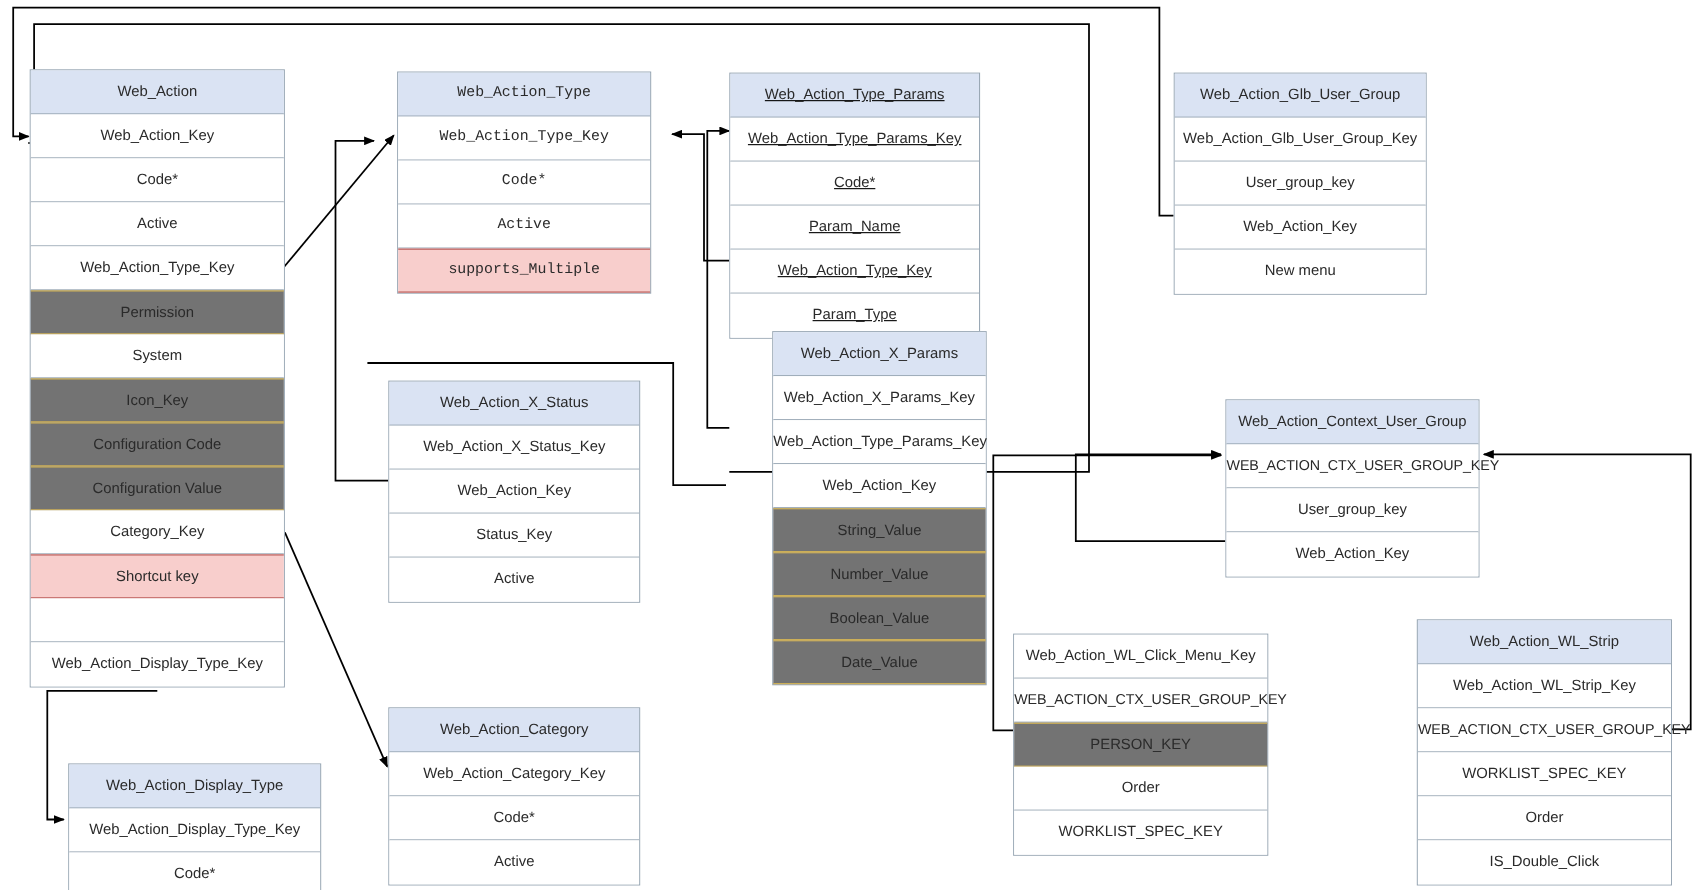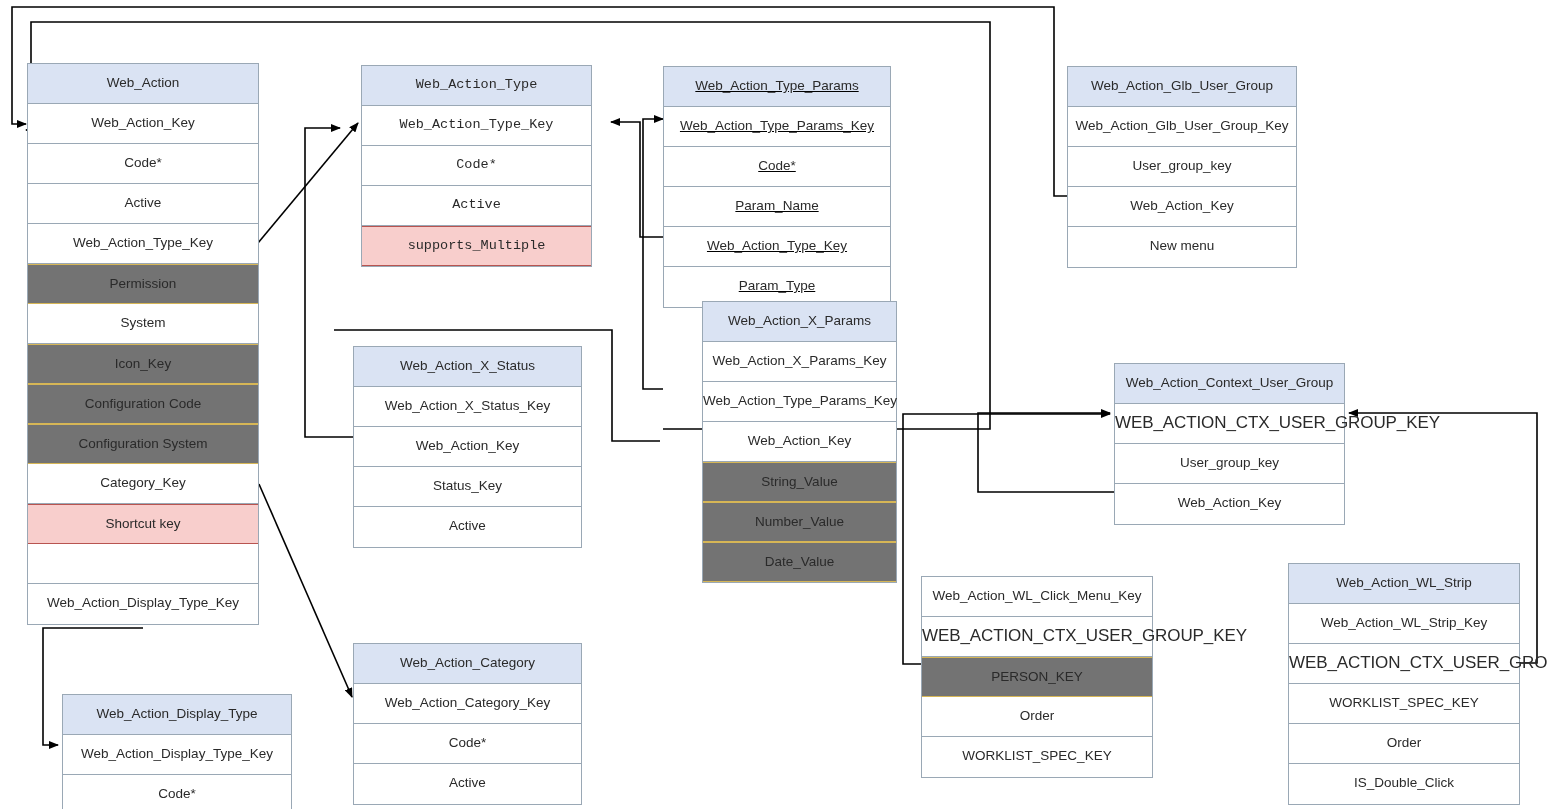--- a/index.html
+++ b/index.html
@@ -45,21 +45,21 @@
     background:#737373;
     border-bottom:1px solid #d6b656;
     border-top:1px solid #d6b656;
   }
   .row.pink{
     background:#f8cecc;
     border-bottom:1px solid #b85450;
     border-top:1px solid #b85450;
   }
   .row.overflow{
-    font-size:17px;
+    font-size:13px;
     letter-spacing:-0.1px;
   }
 </style>
 </head>
 <body>
 
 <div id="canvas">
 
   <svg class="links" viewBox="0 0 1547 809" xmlns="http://www.w3.org/2000/svg">
     <defs>
@@ -100,21 +100,21 @@
       <div class="entity" style="left: 27px; top: 63px; width: 232px;">
         <div class="row header">Web_Action</div>
         <div class="row">Web_Action_Key</div>
         <div class="row">Code*</div>
         <div class="row">Active</div>
         <div class="row">Web_Action_Type_Key</div>
         <div class="row orange">Permission</div>
         <div class="row">System</div>
         <div class="row orange">Icon_Key</div>
         <div class="row orange">Configuration Code</div>
-        <div class="row orange">Configuration System</div>
+        <div class="row orange">Configuration Value</div>
         <div class="row">Category_Key</div>
         <div class="row pink">Shortcut key</div>
         <div class="row"></div>
         <div class="row">Web_Action_Display_Type_Key</div>
       </div>
       <div class="entity" style="left: 361px; top: 65px; width: 231px; font-family: Liberation Mono, monospace;">
         <div class="row header">Web_Action_Type</div>
         <div class="row">Web_Action_Type_Key</div>
         <div class="row">Code*</div>
         <div class="row">Active</div>
@@ -135,20 +135,21 @@
         <div class="row">Web_Action_Key</div>
         <div class="row">New menu</div>
       </div>
       <div class="entity" style="left: 663px; top: 301px; width: 195px; margin-left: 39px;">
         <div class="row header">Web_Action_X_Params</div>
         <div class="row">Web_Action_X_Params_Key</div>
         <div class="row">Web_Action_Type_Params_Key</div>
         <div class="row">Web_Action_Key</div>
         <div class="row orange">String_Value</div>
         <div class="row orange">Number_Value</div>
+        <div class="row orange">Boolean_Value</div>
         <div class="row orange">Date_Value</div>
       </div>
       <div class="entity" style="left: 353px; top: 346px; width: 229px;">
         <div class="row header">Web_Action_X_Status</div>
         <div class="row">Web_Action_X_Status_Key</div>
         <div class="row">Web_Action_Key</div>
         <div class="row">Status_Key</div>
         <div class="row">Active</div>
       </div>
       <div class="entity" style="left: 1114px; top: 363px; width: 231px;">

